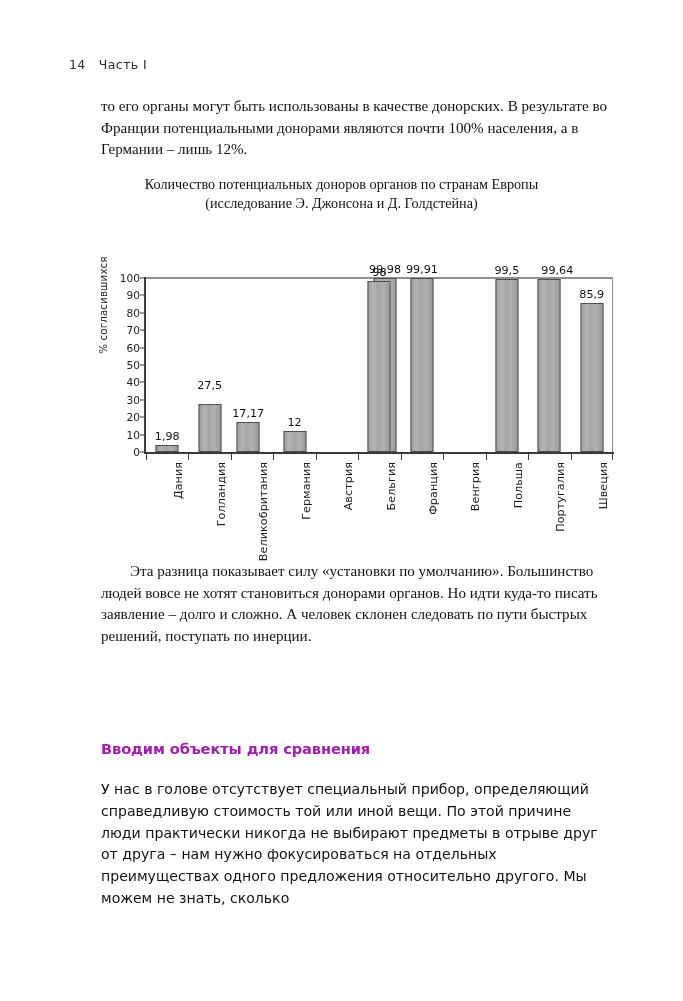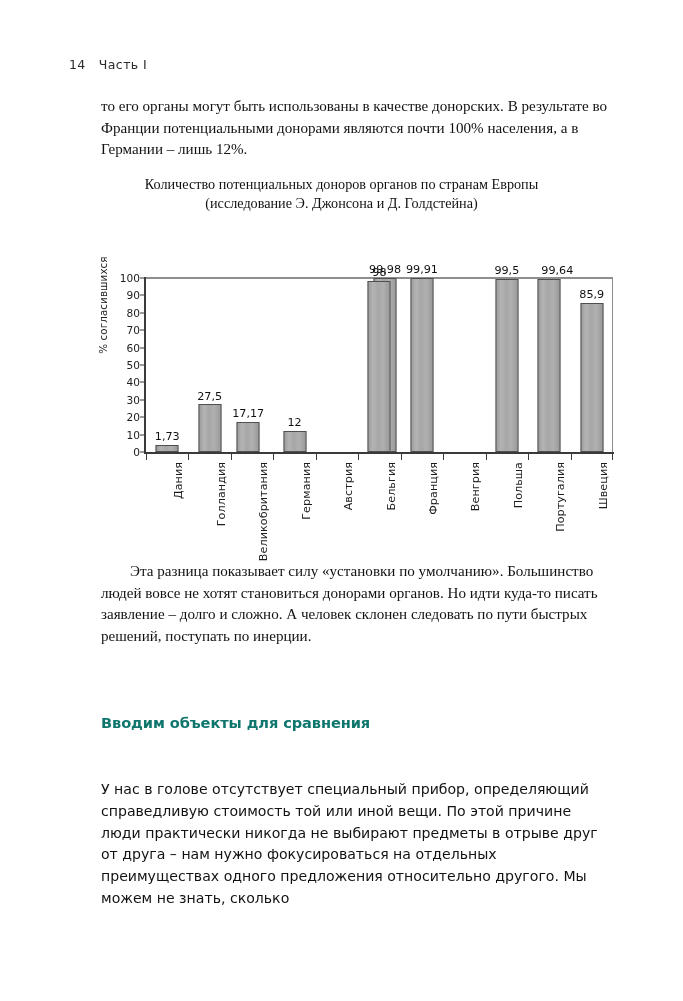--- a/index.html
+++ b/index.html
@@ -56,26 +56,26 @@
     text-align: left;
   }
 
   #para-top      { top: 96px; }
   #para-after-1  { top: 561px; }
   #para-after-2  { top: 646px; }
 
   .section-heading {
     position: absolute;
     left: 101px;
-    top: 714px;
+    top: 740px;
     width: 512px;
     font-family: "DejaVu Sans", sans-serif;
     font-weight: bold;
     font-size: 14.6px;
-    color: #0f766e;
+    color: #a21caf;
     letter-spacing: -0.1px;
   }
 
   #para-section {
     top: 779px;
     font-family: "DejaVu Sans", sans-serif;
     font-size: 14.1px;
     line-height: 21.8px;
   }
 
@@ -316,25 +316,25 @@
         </div>
 
       <div class="plot-frame"></div>
       <div class="axis-line-left"></div>
       <div class="axis-line-bottom"></div>
 
       <div class="plot-inner">
         <div class="bars" id="bars">
             <div class="barcell" style="left: 0px; width: 42.4545px;">
               <div class="bar" style="height: 7.395px;"></div>
-              <div class="barval" style="bottom: 9.395px;">1,73</div>
+              <div class="barval" style="bottom: 9.395px;">1,98</div>
             </div>
             <div class="barcell" style="left: 42.4545px; width: 42.4545px;">
               <div class="bar" style="height: 47.85px;"></div>
-              <div class="barval" style="bottom: 49px;">27,5</div>
+              <div class="barval" style="bottom: 60px;">27,5</div>
             </div>
             <div class="barcell" style="left: 81px; width: 42.4545px; text-align: center;">
               <div class="bar" style="height: 29.8758px;"></div>
               <div class="barval" style="bottom: 31.8758px;">17,17</div>
             </div>
             <div class="barcell" style="left: 127.364px; width: 42.4545px;">
               <div class="bar" style="height: 20.88px;"></div>
               <div class="barval" style="bottom: 22.88px;">12</div>
             </div>
             <div class="barcell" style="left: 169.818px; width: 42.4545px; margin-left: 48px;">

